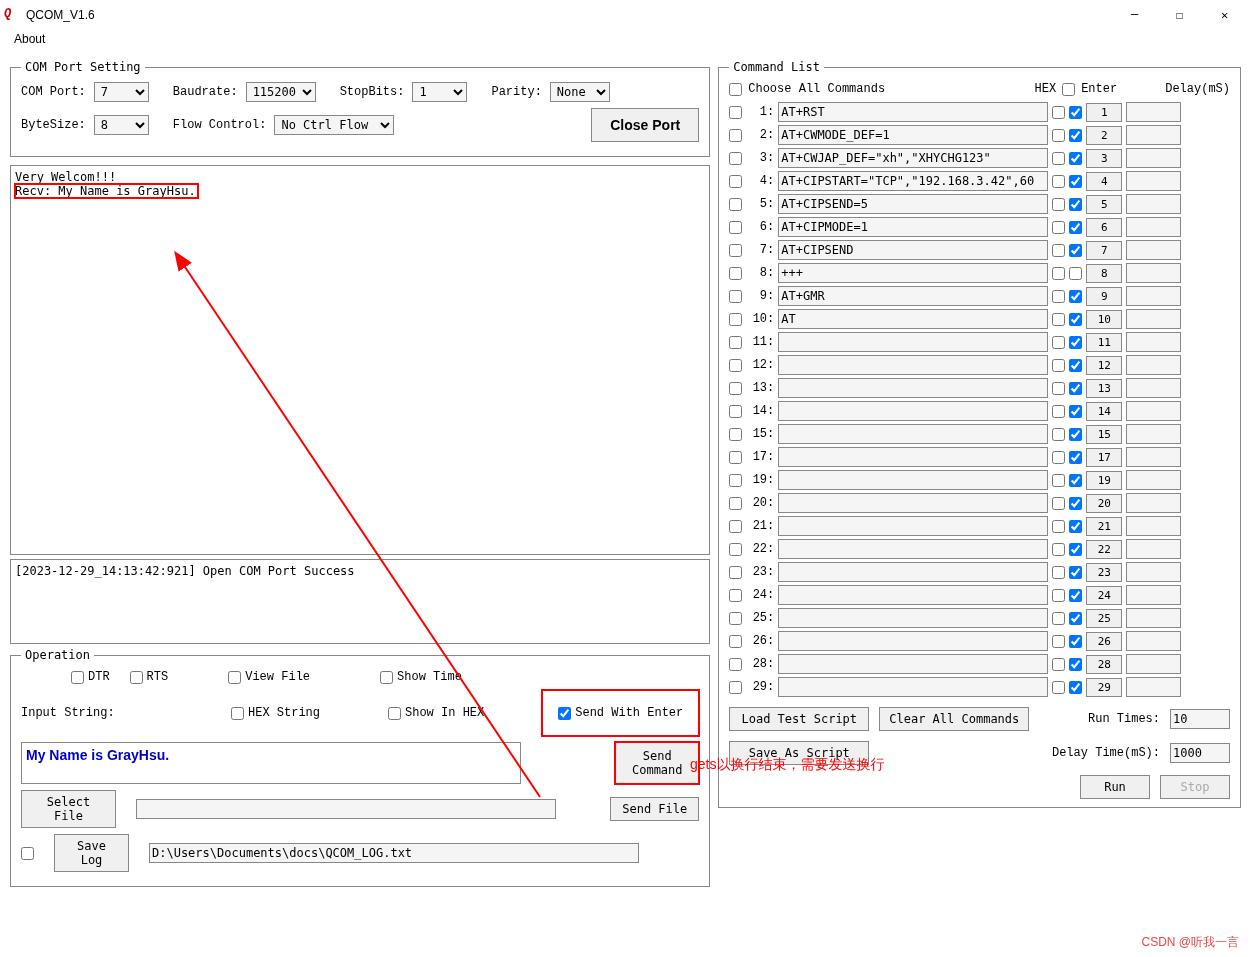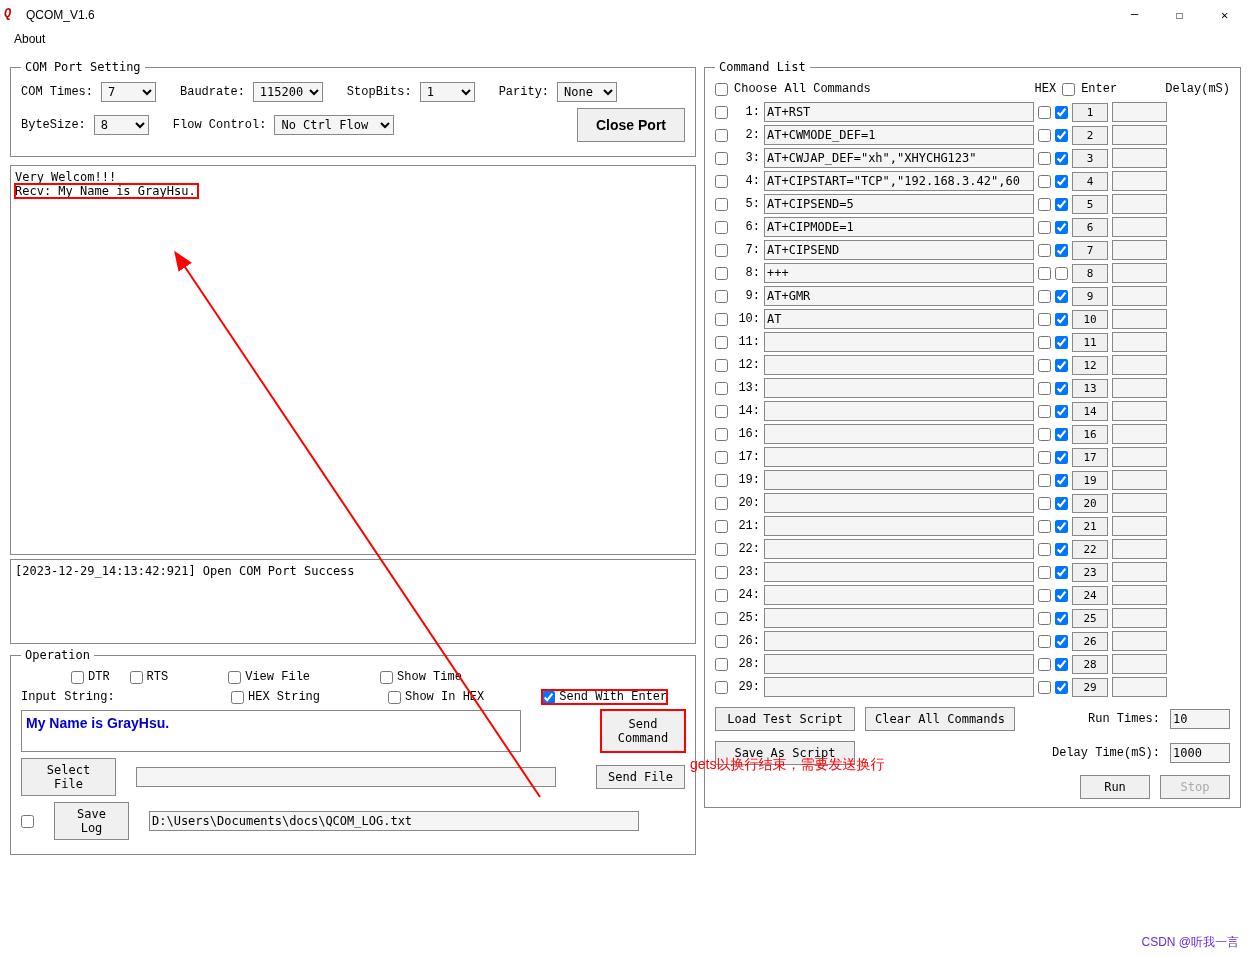--- a/index.html
+++ b/index.html
@@ -210,21 +210,21 @@
   position: absolute;
   color: red;
   font-family: "Microsoft YaHei", sans-serif;
   font-size: 14px;
   z-index: 101;
 }
 .watermark {
   position: absolute;
   right: 12px;
   bottom: 6px;
-  color: #6d28d9;
+  color: #ef4444;
   font-family: "Microsoft YaHei", sans-serif;
   font-size: 12px;
 }
 </style>
 </head>
 <body>
 
 <div class="titlebar">
   <span class="logo">Q</span>
   <span class="title">QCOM_V1.6</span>
@@ -240,21 +240,21 @@
 </div>
 
 <div class="container">
 <div class="main-layout">
 
 <div class="left-panel">
 
   <fieldset>
     <legend>COM Port Setting</legend>
     <div class="form-row">
-      <span class="label">COM Times:</span>
+      <span class="label">COM Port:</span>
       <select><option>7</option></select>
       <span style="width:8px"></span>
       <span class="label">Baudrate:</span>
       <select style="width:70px"><option>115200</option></select>
       <span style="width:8px"></span>
       <span class="label">StopBits:</span>
       <select><option>1</option></select>
       <span style="width:8px"></span>
       <span class="label">Parity:</span>
       <select style="width:60px"><option>None</option></select>
@@ -309,21 +309,21 @@
       <div class="chk-wrap">
               <input type="checkbox" style="">
               <span>HEX String</span>
             </div>
       <span style="width:28px"></span>
       <div class="chk-wrap">
               <input type="checkbox" style="">
               <span>Show In HEX</span>
             </div>
       <span style="width:18px"></span>
-      <div class="chk-wrap highlight-red" style="padding:0">
+      <div class="chk-wrap highlight-red" style="padding:16px">
               <input type="checkbox" checked="" style="">
               <span>Send With Enter</span>
             </div>
     </div>
 
     <div class="op-row">
       <textarea class="input-string" style="">My Name is GrayHsu.</textarea>
       <span style="flex:1"></span>
       <button class="btn highlight-red" style="width:84px;height:42px">Send Command</button>
     </div>
@@ -483,25 +483,25 @@
     <input type="checkbox" style="">
     <span class="cmd-idx">14:</span>
     <input type="text" class="cmd-input" value="" style="">
     <input type="checkbox" style="">
     <input type="checkbox" checked="" style="">
     <div class="num-btn">14</div>
     <input type="text" class="delay-input" value="" style="">
   </div>
             <div class="cmd-row">
     <input type="checkbox" style="">
-    <span class="cmd-idx">16:</span>
-    <input type="text" class="cmd-input" value="" style="">
-    <input type="checkbox" style="">
-    <input type="checkbox" checked="" style="">
-    <div class="num-btn">16</div>
+    <span class="cmd-idx">15:</span>
+    <input type="text" class="cmd-input" value="" style="">
+    <input type="checkbox" style="">
+    <input type="checkbox" checked="" style="">
+    <div class="num-btn">15</div>
     <input type="text" class="delay-input" value="" style="">
   </div>
             <div class="cmd-row">
     <input type="checkbox" style="">
     <span class="cmd-idx">17:</span>
     <input type="text" class="cmd-input" value="" style="">
     <input type="checkbox" style="">
     <input type="checkbox" checked="" style="">
     <div class="num-btn">17</div>
     <input type="text" class="delay-input" value="" style="">

